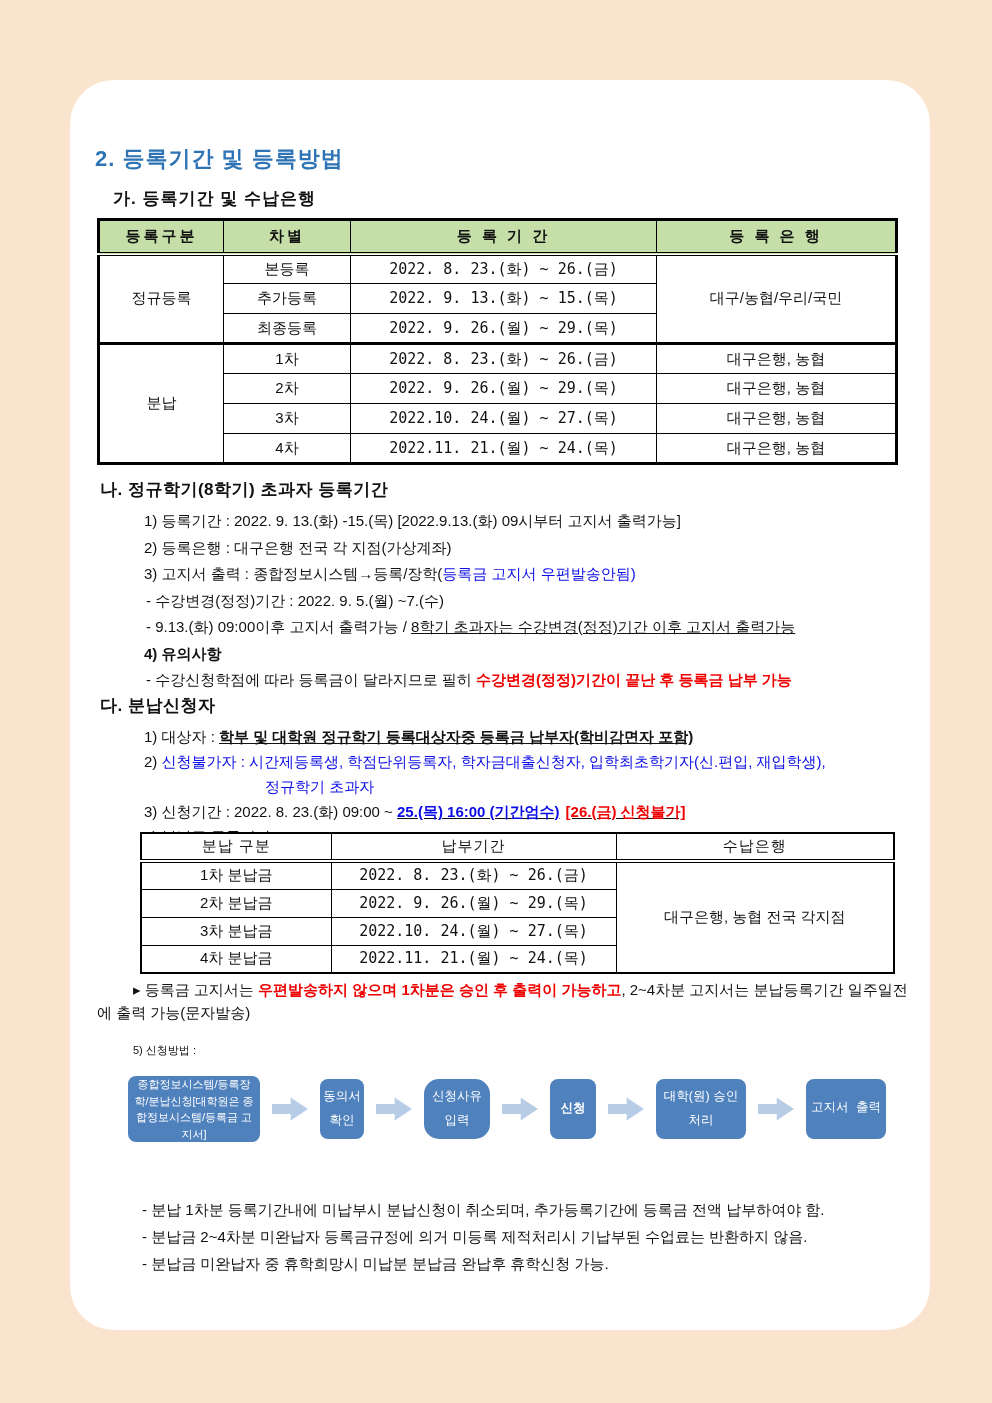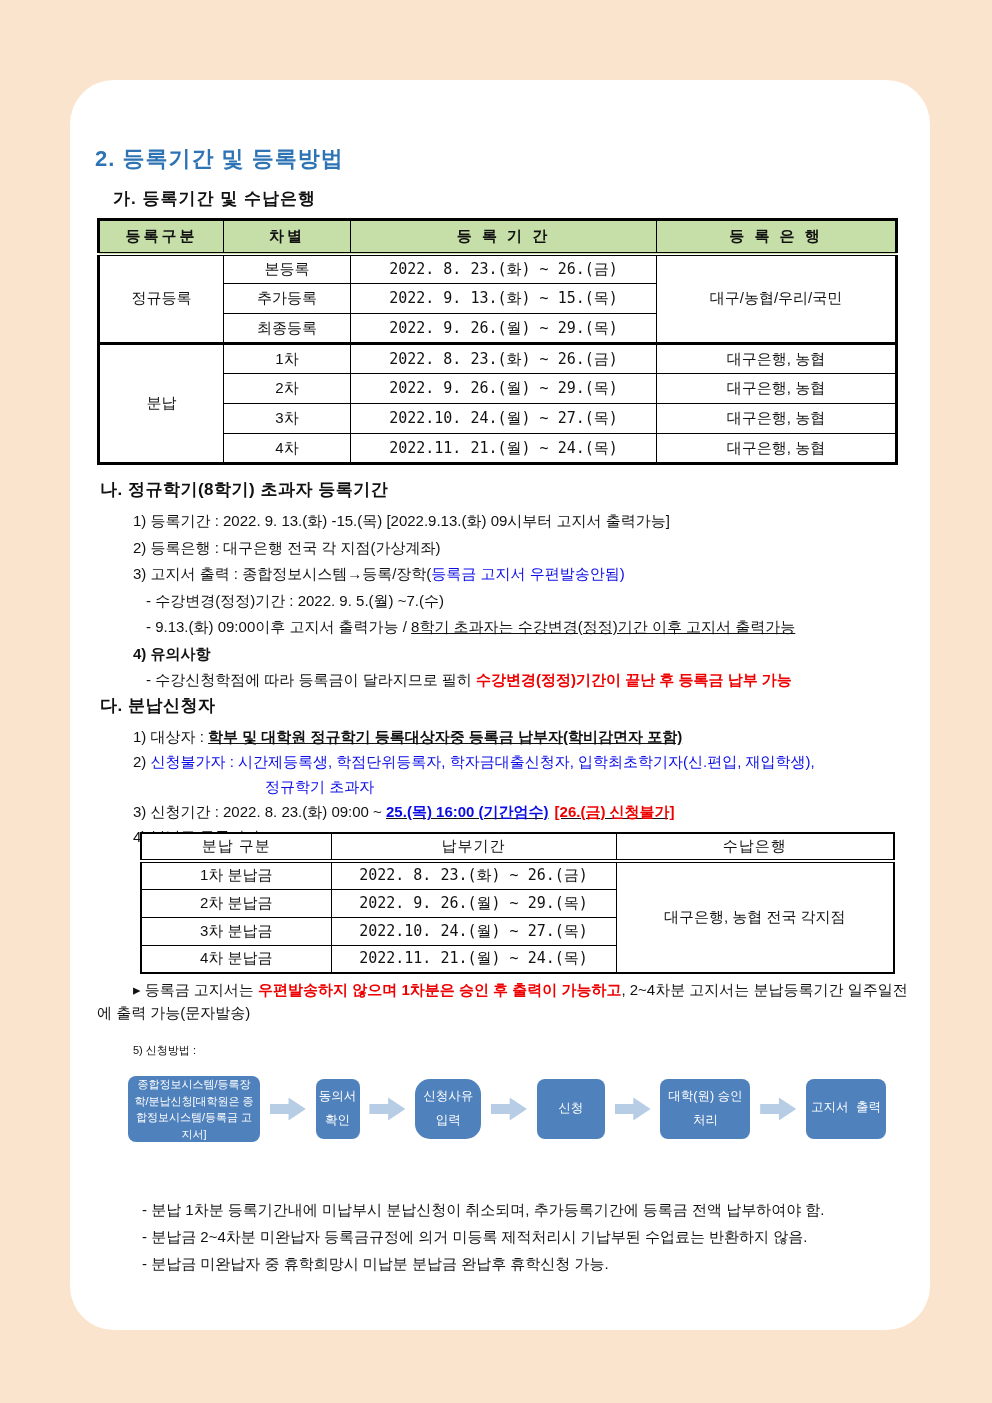--- a/index.html
+++ b/index.html
@@ -22,41 +22,41 @@
   .t1 td{height:30px;}
   .t1 tr.sep>td{border-top:3px solid #000;}
   .date{font-family:"DejaVu Sans Mono","Liberation Mono",monospace;font-size:13.5px;}
 
   .t2{left:70px;top:752px;border:2px solid #000;}
   .t2 th,.t2 td{border:1.5px solid #000;text-align:center;font-size:15px;height:28px;}
   .t2 thead th{border-bottom:4px double #000;font-weight:normal;letter-spacing:1px;}
 
   .sec{font-size:15px;}
   .h2{font-size:17px;font-weight:bold;margin-bottom:7px;letter-spacing:0.5px;}
-  .ln{margin-left:33px;line-height:26.5px;white-space:nowrap;}
+  .ln{margin-left:44px;line-height:26.5px;white-space:nowrap;}
   .ln.d{margin-left:46px;}
   .ln.big-ind{margin-left:165px;}
   .sec-b{left:30px;top:398px;}
   .sec-c{left:30px;top:614px;}
   .sec-c .ln{line-height:25px;}
   .blue{color:var(--link_blue);}
   .red{color:var(--warn_red);}
   .bold{font-weight:bold;}
   .ul{text-decoration:underline;}
   .gap-l{margin-left:6px;}
 
   .note{left:27px;top:898px;width:812px;font-size:15px;line-height:23px;text-indent:36px;}
   .lbl5{left:63px;top:963px;font-size:11px;}
 
   .flow{left:58px;top:993px;width:758px;height:72px;display:flex;align-items:center;justify-content:space-between;}
   .fbox{background:var(--box_blue);color:#fff;border-radius:8px;display:flex;align-items:center;justify-content:center;text-align:center;height:60px;font-size:12.5px;line-height:1.9;padding:2px 3px;}
   .fbox.w1{width:132px;height:66px;font-size:11px;line-height:1.5;}
   .fbox.w2{width:44px;}
   .fbox.w3{width:66px;border-radius:15px;}
-  .fbox.w4{width:68px;}
+  .fbox.w4{width:46px;font-weight:bold;}
   .fbox.w5{width:90px;}
   .fbox.w6{width:80px;font-family:Liberation Mono, monospace;}
   .farrow{width:36px;height:26px;background:var(--arrow_blue);clip-path:polygon(0 31%,52% 31%,52% 6%,100% 50%,52% 94%,52% 69%,0 69%);}
 
   .sec-6{left:60px;top:1116px;}
   .sec-6 .h2{font-size:16px;margin-bottom:6px;}
   .sec-6 .ln{margin-left:12px;line-height:27px;}
 </style>
 </head>
 <body>

